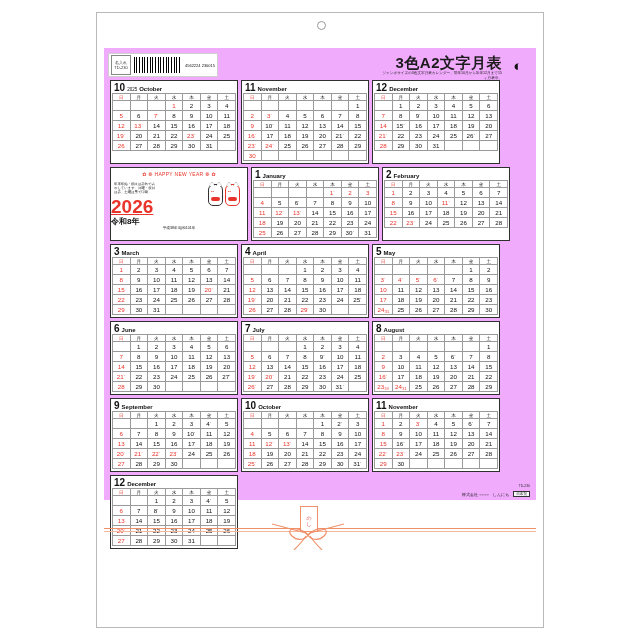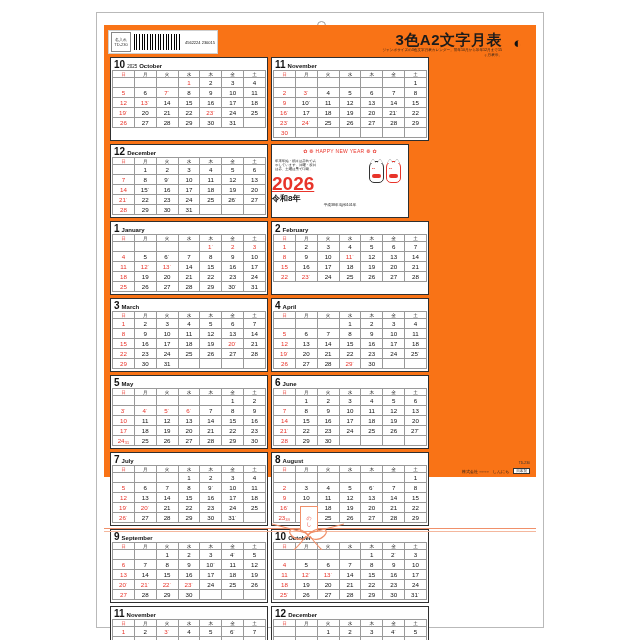--- a/index.html
+++ b/index.html
@@ -15,22 +15,22 @@
   .sheet{
     position:absolute;left:96px;top:12px;width:448px;height:616px;
     border:1px solid #b9b9b9;background:#fff;box-sizing:border-box;
   }
   .punch-hole{
     position:absolute;left:317px;top:21px;width:7px;height:7px;
     border:1px solid #9a9a9a;border-radius:50%;background:#fff;
   }
   
   .cal-body{
-    position:absolute;left:104px;top:25px;width:432px;height:452px;
-    background:#f97316;box-sizing:border-box;
+    position:absolute;left:104px;top:48px;width:432px;height:452px;
+    background:#f0abfc;box-sizing:border-box;
   }
   .cal-header{
     position:relative;height:26px;margin:4px 4px 2px 4px;
   }
   .barcode-box{
     position:absolute;left:0;top:1px;width:108px;height:22px;
     background:#fff;border:1px solid #cfcfcf;display:flex;align-items:center;
   }
   .logo-sq{
     width:18px;height:18px;margin-left:2px;border:1px solid #888;
@@ -53,21 +53,21 @@
   .brand-mark{
     position:absolute;right:4px;top:4px;width:20px;height:20px;
     border-radius:50%;color:#111;font-size:15px;text-align:center;line-height:20px;
   }
   
   .months-grid{
     position:absolute;left:6px;top:32px;width:420px;
     display:flex;flex-wrap:wrap;gap:3px;
   }
   .mblock{
-    width:158px;background:#ffffff;border:1px solid #2f2f2f;box-sizing:border-box;
+    width:128px;background:#ffffff;border:1px solid #2f2f2f;box-sizing:border-box;
     padding:1px 1px 2px 1px;
   }
   .mhead{display:flex;align-items:flex-end;height:11px;padding-left:2px;}
   .mnum{font-size:10px;font-weight:bold;color:#111;line-height:10px;}
   .mname{font-size:6px;font-weight:bold;color:#111;margin-left:2px;line-height:8px;}
   .myear{font-size:4.5px;color:#111;margin-left:2px;line-height:7px;}
   table.cal{border-collapse:collapse;width:100%;table-layout:fixed;}
   table.cal th{
     font-size:4.6px;font-weight:normal;color:#111;height:6px;
     border:0.5px solid #9a9a9a;background:#fff;padding:0;

